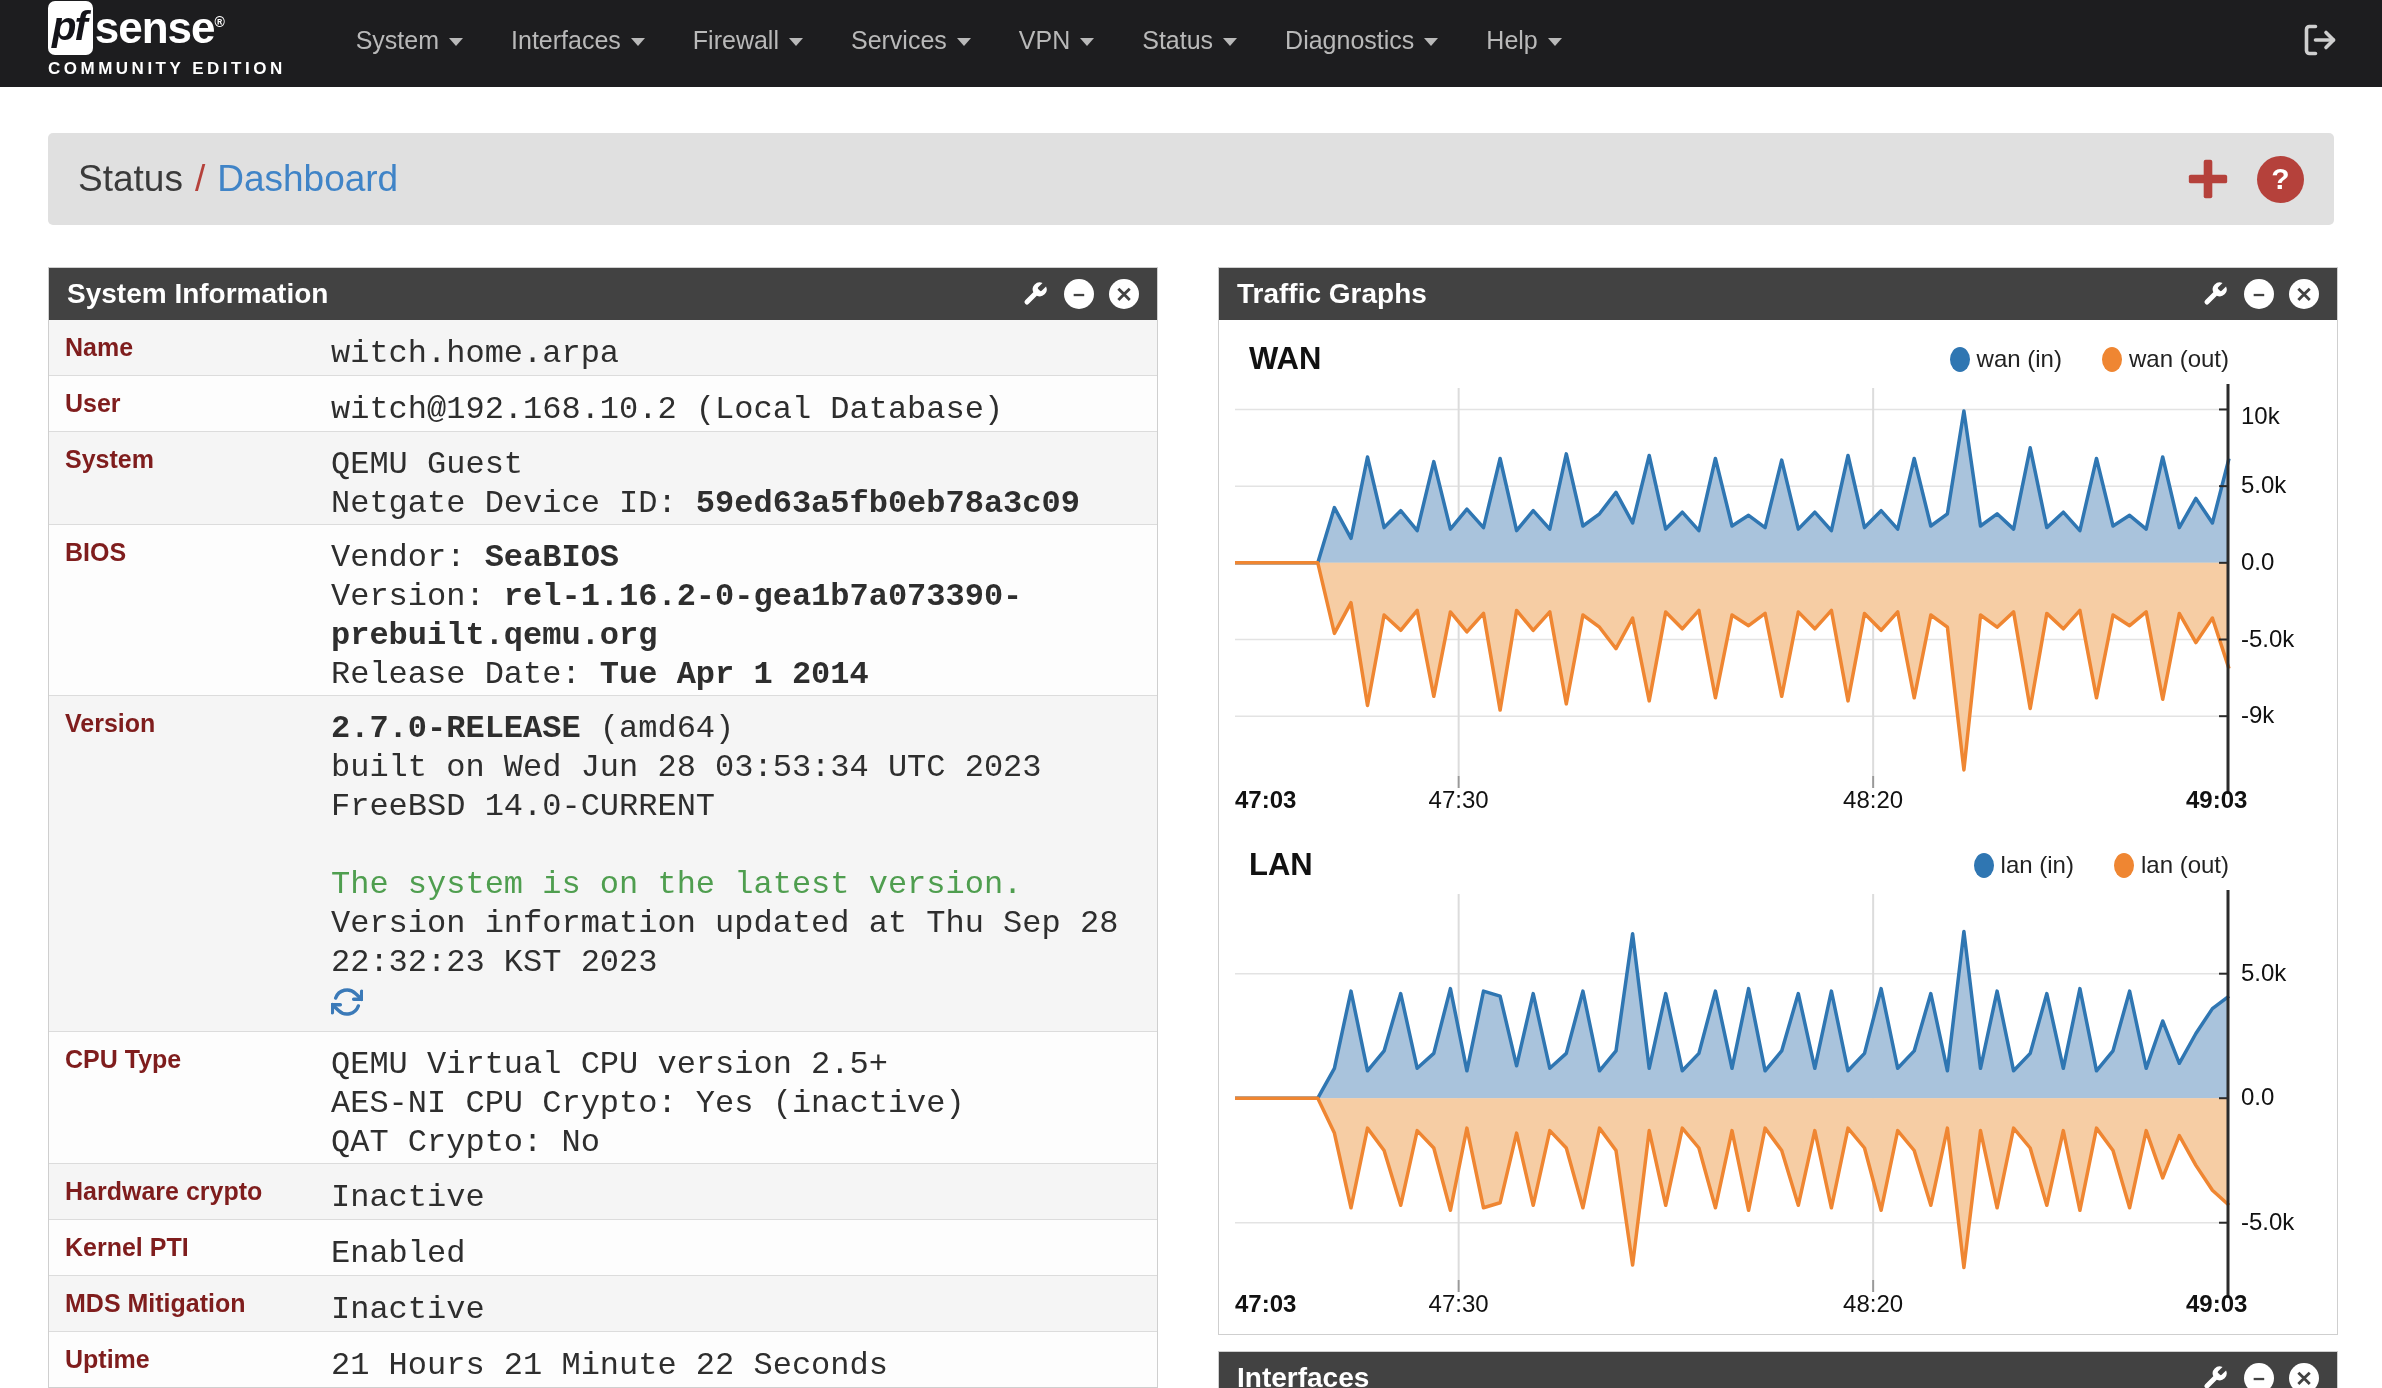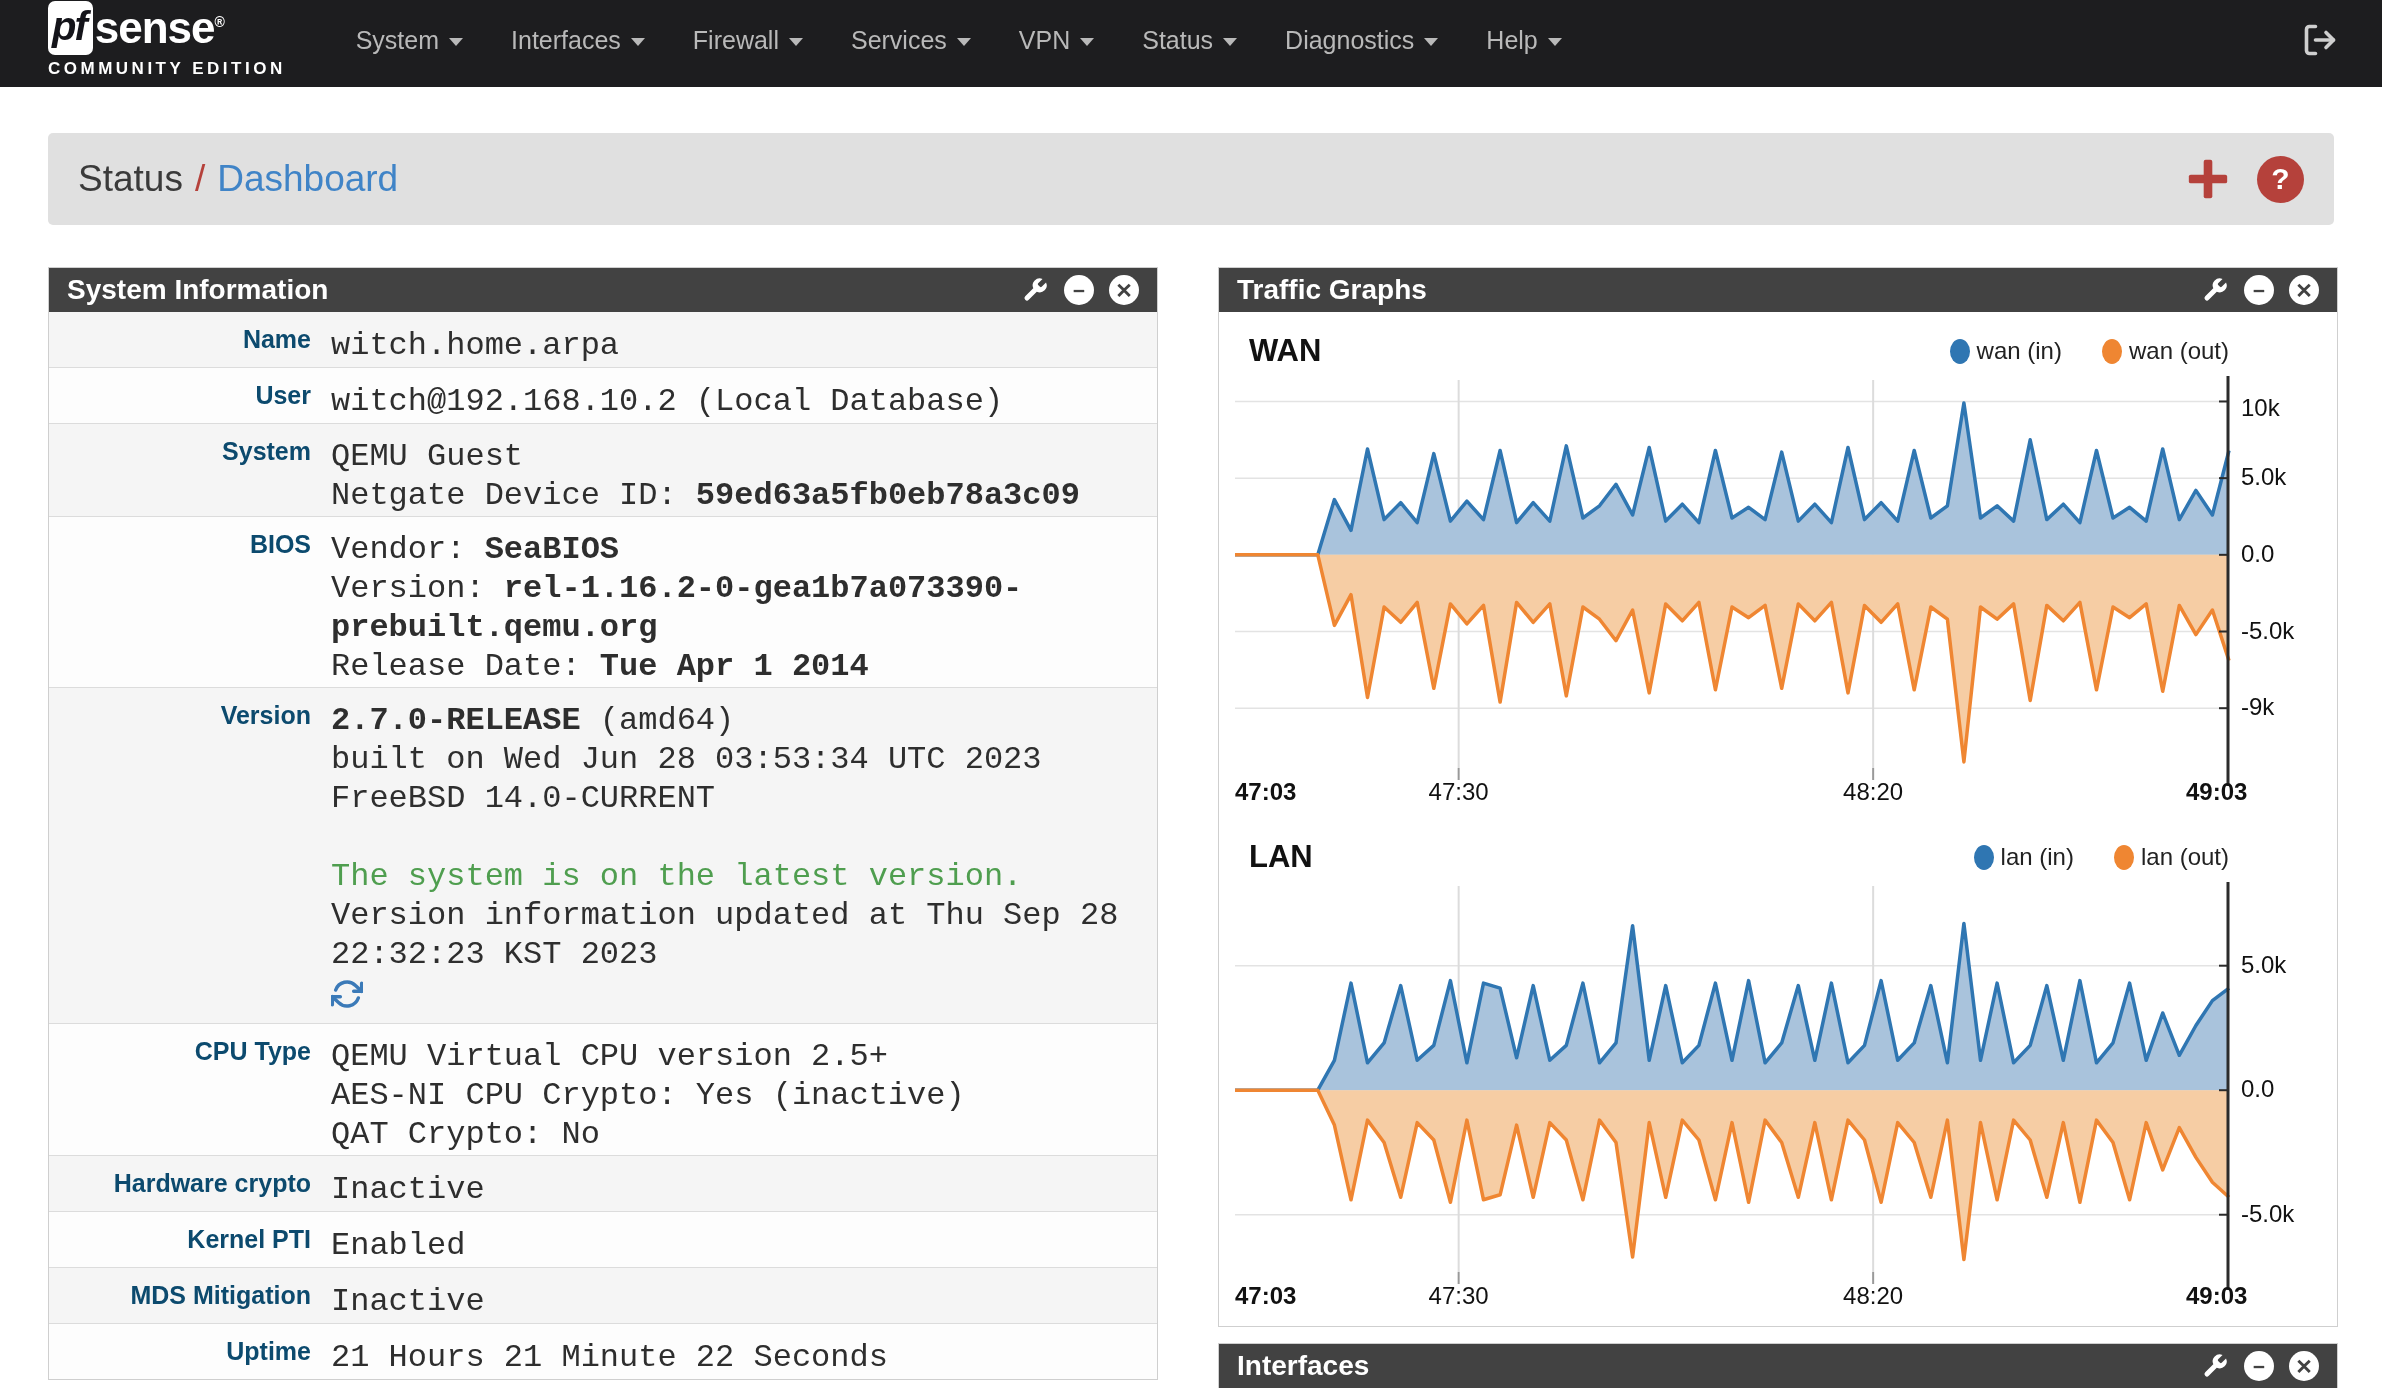--- a/index.html
+++ b/index.html
@@ -59,40 +59,40 @@
   }
 
   
   .main { display: flex; gap: 60px; margin: 42px 48px 0 48px; align-items: flex-start; }
   .col-left { width: 1110px; flex: none; }
   .col-right { width: 1120px; flex: none; }
 
   .panel { border: 1px solid #cfcfcf; background: #fff; }
   .panel + .panel { margin-top: 16px; }
   .panel-header {
-    height: 44px; background: #424242; color: #ffffff;
+    height: 52px; background: #424242; color: #ffffff;
     display: flex; align-items: center; padding: 0 18px;
   }
   .panel-title { font-size: 28px; font-weight: bold; }
   .panel-icons { margin-left: auto; display: flex; align-items: center; gap: 15px; }
   .panel-icons .icon-btn { cursor: pointer; display: flex; align-items: center; }
   .circle-icon {
     width: 30px; height: 30px; border-radius: 50%; background: #ffffff;
     display: flex; align-items: center; justify-content: center;
   }
   .circle-icon .glyph { color: #424242; font-size: 21px; font-weight: bold; line-height: 1; }
 
   
   .sysinfo-table { width: 100%; border-collapse: collapse; }
   .sysinfo-table tr { background: #fdfdfd; }
   .sysinfo-table tr.striped { background: #f5f5f5; }
   .sysinfo-table tr + tr { border-top: 1px solid #dcdcdc; }
   .sysinfo-table th {
-    width: 278px; text-align: right; vertical-align: top;
-    padding: 13px 16px; font-size: 25px; color: #0c4a6e; font-weight: bold;
+    width: 278px; text-align: left; vertical-align: top;
+    padding: 13px 16px; font-size: 25px; color: #7f1d1d; font-weight: bold;
   }
   .sysinfo-table td { padding: 13px 16px 1px 4px; font-size: 32px; color: #2e2e2e; font-family: Liberation Mono, monospace; }
   .cell-line { line-height: 39px; min-height: 39px; }
   .cell-line .b { font-weight: bold; }
   .cell-line .success { color: #4f9e4f; }
   .cell-line.icon-line { height: 48px; padding-top: 4px; }
   .refresh-wrap { display: inline-flex; cursor: pointer; }
 
   
   .traffic-body { padding: 10px 16px 12px 16px; }

